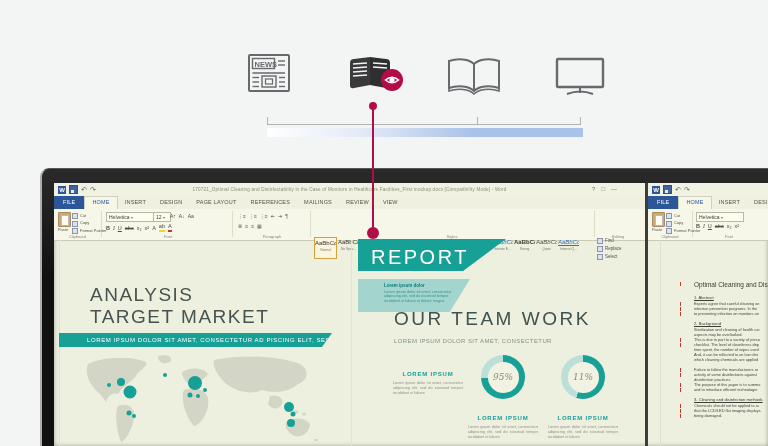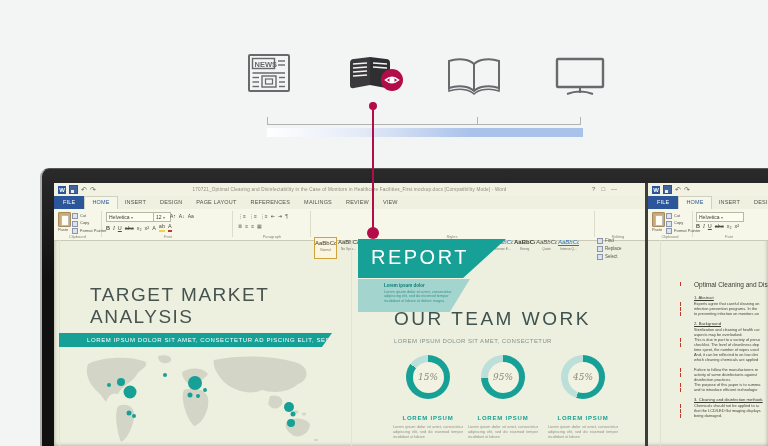--- a/index.html
+++ b/index.html
@@ -67,21 +67,21 @@
   .si11 .sg-sample{color:#2e74b5;font-style:italic;text-decoration:underline;}
   .editing-rows{position:absolute;left:543px;top:29px;display:flex;flex-direction:column;gap:2px;}
   .ed-row{font-size:4.5px;}
   
   .pageline{position:absolute;top:57px;bottom:0;width:1px;background:#e2e3d2;}
   .p1-heading{position:absolute;left:36px;top:101px;font-size:19px;line-height:22px;letter-spacing:1.5px;color:#46534f;font-weight:300;}
   .p1-banner{position:absolute;left:5px;top:150px;width:273px;height:14px;line-height:14px;color:#fff;font-size:6px;
              letter-spacing:.6px;padding-left:28px;box-sizing:border-box;white-space:nowrap;
              clip-path:polygon(0 0,100% 0,calc(100% - 10px) 100%,0 100%);}
   .mapsvg{position:absolute;left:20px;top:169px;}
-  .report-banner{position:absolute;left:304px;top:56px;width:148px;height:39px;
+  .report-banner{position:absolute;left:304px;top:56px;width:148px;height:32px;
                  clip-path:polygon(0 0,100% 0,71% 100%,0 100%);color:#fff;}
   .report-banner .rpt{position:absolute;left:13px;top:7px;font-size:20px;letter-spacing:2.5px;font-weight:300;}
   .p2-box{position:absolute;left:304px;top:96px;width:112px;height:33px;background:#a3d5ce;
           clip-path:polygon(0 0,100% 0,82% 100%,0 100%);box-sizing:border-box;padding:4px 0 0 26px;}
   .p2-box-title{font-size:4.5px;font-weight:bold;color:#0c7b73;margin-bottom:1.5px;}
   .p2-box-line{font-size:3.8px;line-height:4.6px;color:#38938b;white-space:nowrap;}
   .team{position:absolute;left:340px;top:125px;width:300px;}
   .team-h{font-size:19px;letter-spacing:2.5px;color:#3e5350;font-weight:300;}
   .team-sub{margin-top:8px;font-size:6px;letter-spacing:.4px;color:#7f928d;}
   .donut{position:absolute;top:172px;width:70px;text-align:center;}
@@ -343,22 +343,22 @@
                 <span>Select</span>
               </div>
             </div>
           <div class="rg-label" style="left:540px;width:48px">Editing</div>
         </div>
 
         <div class="pageline" style="left:5px"></div>
         <div class="pageline" style="left:297px"></div>
 
         <div class="p1-heading">
+          <div>ANALYSIS</div>
           <div>TARGET MARKET</div>
-          <div>ANALYSIS</div>
         </div>
         <div class="p1-banner" style="background:#17a096">LOREM IPSUM DOLOR SIT AMET, CONSECTETUR AD PISCING ELIT, SED DO ALIQUA</div>
         <svg class="mapsvg" width="285" height="94" viewBox="0 0 285 94">
           <g fill="#d3d6c6">
             <path d="M14,12 C30,4 58,4 72,10 C74,16 64,18 62,24 C56,32 48,34 44,42 C38,40 34,44 32,50 L26,42 C16,34 10,22 14,12 Z"></path>
             <path d="M84,4 C92,2 98,4 97,9 C92,13 84,12 84,4 Z"></path>
             <path d="M44,54 C54,50 62,56 60,66 C58,78 52,88 47,90 C43,80 40,62 44,54 Z"></path>
             <path d="M108,20 C118,14 130,16 134,22 C130,28 122,32 114,32 C110,28 108,24 108,20 Z"></path>
             <path d="M110,38 C122,34 132,38 134,46 C136,58 128,72 120,74 C112,66 106,46 110,38 Z"></path>
             <path d="M140,8 C168,2 206,4 226,12 C236,18 234,28 224,32 C216,40 200,42 188,38 C176,44 158,38 150,30 C144,24 138,14 140,8 Z"></path>
@@ -396,43 +396,38 @@
               <div class="p2-box-line bl2">incididunt ut labore et dolore magna</div>
             </div>
         </div>
         <div class="team">
           <div class="team-h">OUR TEAM WORK</div>
           <div class="team-sub">LOREM IPSUM DOLOR SIT AMET, CONSECTETUR</div>
         </div>
         <div>
 
             <div class="donut dn0">
-              <div class="donut-ring" style="background: conic-gradient(rgb(23, 160, 150) 0deg, rgb(23, 160, 150) 85%, rgb(188, 223, 217) 85%, rgb(188, 223, 217) 100%);">
-                <div class="donut-hole">
-                  <span class="pct">15%</span>
-                </div>
-              </div>
               <div class="donut-label">LOREM IPSUM</div>
               <div class="donut-desc">Lorem ipsum dolor sit amet, consectetur adipiscing elit, sed do eiusmod tempor incididunt ut labore</div>
             </div>
 
             <div class="donut dn1">
               <div class="donut-ring" style="background: conic-gradient(rgb(23, 160, 150) 0deg, rgb(23, 160, 150) 74%, rgb(188, 223, 217) 74%, rgb(188, 223, 217) 100%);">
                 <div class="donut-hole">
                   <span class="pct">95%</span>
                 </div>
               </div>
               <div class="donut-label">LOREM IPSUM</div>
               <div class="donut-desc">Lorem ipsum dolor sit amet, consectetur adipiscing elit, sed do eiusmod tempor incididunt ut labore</div>
             </div>
 
             <div class="donut dn2">
               <div class="donut-ring" style="background: conic-gradient(rgb(23, 160, 150) 0deg, rgb(23, 160, 150) 55%, rgb(188, 223, 217) 55%, rgb(188, 223, 217) 100%);">
                 <div class="donut-hole">
-                  <span class="pct">45%</span>
+                  <span class="pct">11%</span>
                 </div>
               </div>
               <div class="donut-label">LOREM IPSUM</div>
               <div class="donut-desc">Lorem ipsum dolor sit amet, consectetur adipiscing elit, sed do eiusmod tempor incididunt ut labore</div>
             </div>
           </div>
       </div>
 
       <div class="win-sep"></div>
 

